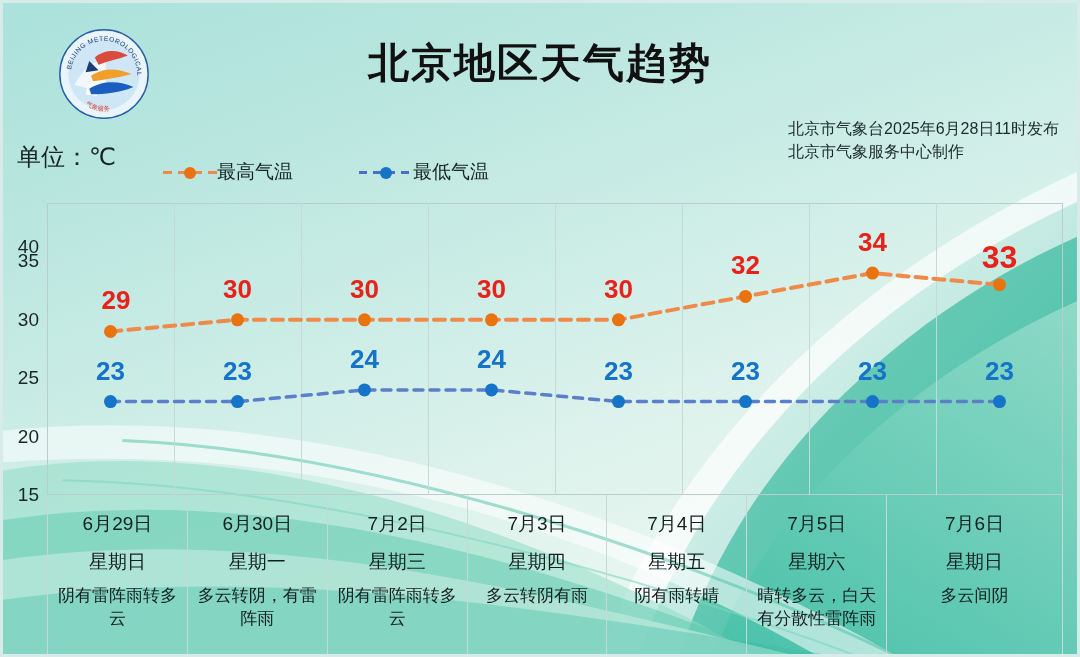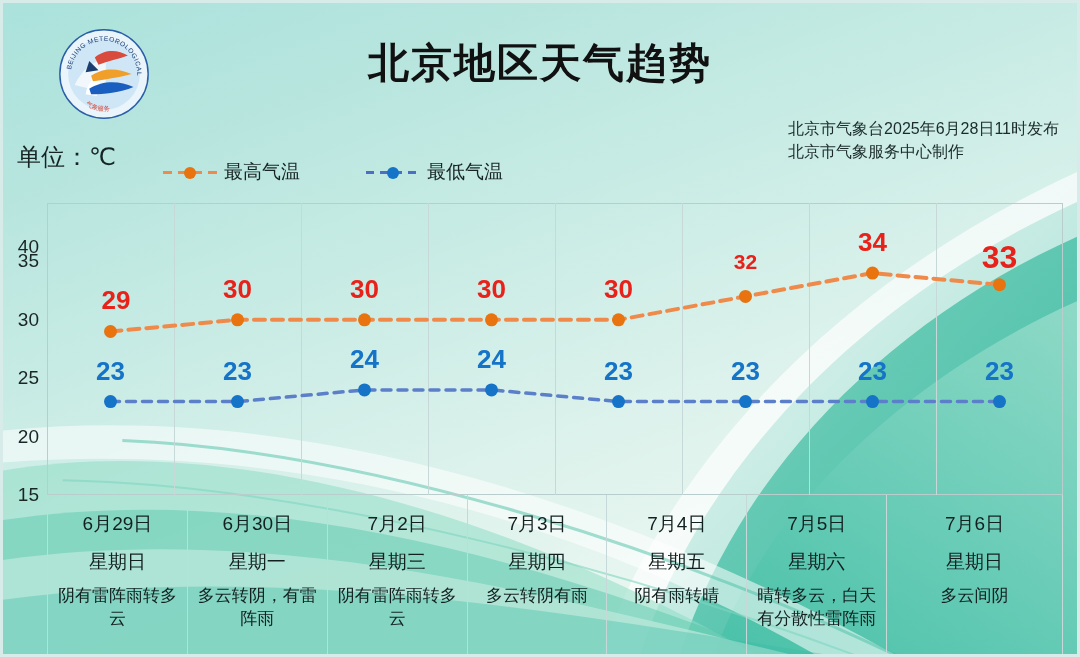--- a/index.html
+++ b/index.html
@@ -27,21 +27,21 @@
   .pubinfo{
     position:absolute;right:18px;top:114px;text-align:left;
     font-size:16px;color:#1b2b2b;line-height:1.45;
   }
   .unit{
     position:absolute;left:14px;top:138px;font-size:24px;color:#162424;
   }
   .legend{
     position:absolute;left:160px;top:156px;display:flex;gap:66px;align-items:center;
   }
-  .leg{display:flex;align-items:center;gap:7px;font-size:19px;color:#162424;}
+  .leg{display:flex;align-items:center;font-size:19px;color:#162424;}
   .leg .swatch{display:inline-block;width:54px;height:14px;position:relative;}
   .leg .swatch .ln{position:absolute;top:6px;left:0;width:54px;height:3px;}
   .leg .swatch .dot{position:absolute;top:2px;left:21px;width:12px;height:12px;border-radius:50%;}
   .hi .ln{background:repeating-linear-gradient(to right,#ef8a4a 0 9px,transparent 9px 15px);}
   .hi .dot{background:#e8730f;}
   .lo .ln{background:repeating-linear-gradient(to right,#4a6fc4 0 8px,transparent 8px 14px);}
   .lo .dot{background:#1573c8;}
 
   
   .chart{position:absolute;left:44px;top:200px;width:1016px;height:292px;}
@@ -185,21 +185,21 @@
           <circle cx="698.5" cy="198.56" r="6.5" fill="#1573c8"></circle>
           <circle cx="825.5" cy="198.56" r="6.5" fill="#1573c8"></circle>
           <circle cx="952.5" cy="198.56" r="6.5" fill="#1573c8"></circle>
         </svg>
       <div id="valuelabels">
           <div class="vlabel" style="position: absolute; left: 39px; width: 60px; text-align: center; top: 82.48px; font-size: 26px; color: rgb(232, 33, 26);">29</div>
           <div class="vlabel" style="position: absolute; left: 160.5px; width: 60px; text-align: center; top: 70.8px; font-size: 26px; color: rgb(232, 33, 26);">30</div>
           <div class="vlabel" style="position: absolute; left: 287.5px; width: 60px; text-align: center; top: 70.8px; font-size: 26px; color: rgb(232, 33, 26);">30</div>
           <div class="vlabel" style="position: absolute; left: 414.5px; width: 60px; text-align: center; top: 70.8px; font-size: 26px; color: rgb(232, 33, 26);">30</div>
           <div class="vlabel" style="position: absolute; left: 541.5px; width: 60px; text-align: center; top: 70.8px; font-size: 26px; color: rgb(232, 33, 26);">30</div>
-          <div class="vlabel" style="position: absolute; left: 668.5px; width: 60px; text-align: center; top: 47.44px; font-size: 21px; color: rgb(232, 33, 26);">32</div>
+          <div class="vlabel" style="position: absolute; left: 668.5px; width: 60px; text-align: center; top: 47.44px; font-size: 26px; color: rgb(232, 33, 26);">32</div>
           <div class="vlabel" style="position: absolute; left: 795.5px; width: 60px; text-align: center; top: 24.08px; font-size: 26px; color: rgb(232, 33, 26);">34</div>
           <div class="vlabel" style="position: absolute; left: 922.5px; width: 60px; text-align: center; top: 35.76px; font-size: 32px; color: rgb(232, 33, 26);">33</div>
           <div class="vlabel" style="position: absolute; left: 33.5px; width: 60px; text-align: center; top: 152.56px; font-size: 26px; color: rgb(21, 115, 200);">23</div>
           <div class="vlabel" style="position: absolute; left: 160.5px; width: 60px; text-align: center; top: 152.56px; font-size: 26px; color: rgb(21, 115, 200);">23</div>
           <div class="vlabel" style="position: absolute; left: 287.5px; width: 60px; text-align: center; top: 140.88px; font-size: 26px; color: rgb(21, 115, 200);">24</div>
           <div class="vlabel" style="position: absolute; left: 414.5px; width: 60px; text-align: center; top: 140.88px; font-size: 26px; color: rgb(21, 115, 200);">24</div>
           <div class="vlabel" style="position: absolute; left: 541.5px; width: 60px; text-align: center; top: 152.56px; font-size: 26px; color: rgb(21, 115, 200);">23</div>
           <div class="vlabel" style="position: absolute; left: 668.5px; width: 60px; text-align: center; top: 152.56px; font-size: 26px; color: rgb(21, 115, 200);">23</div>
           <div class="vlabel" style="position: absolute; left: 795.5px; width: 60px; text-align: center; top: 152.56px; font-size: 26px; color: rgb(21, 115, 200);">23</div>
           <div class="vlabel" style="position: absolute; left: 922.5px; width: 60px; text-align: center; top: 152.56px; font-size: 26px; color: rgb(21, 115, 200);">23</div>

